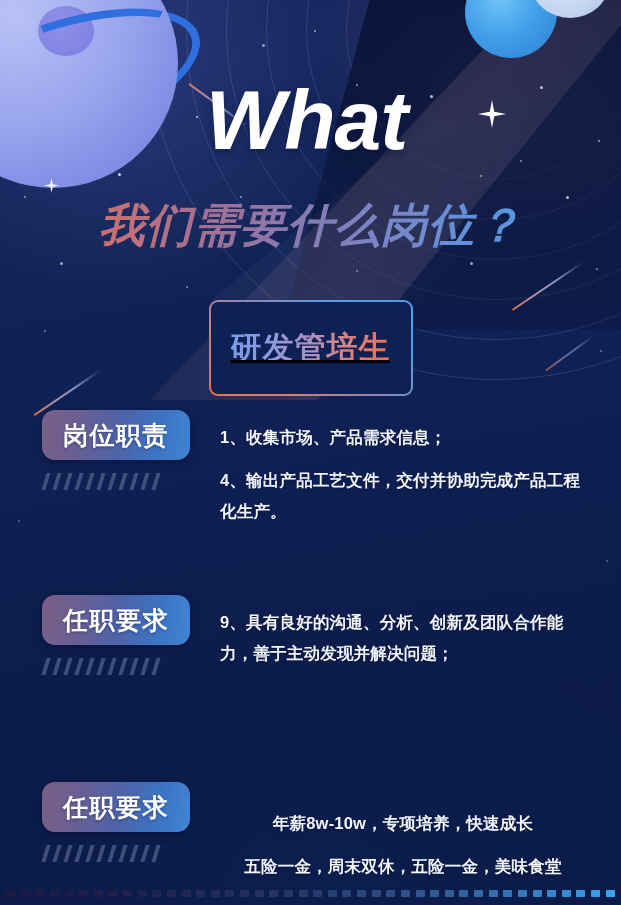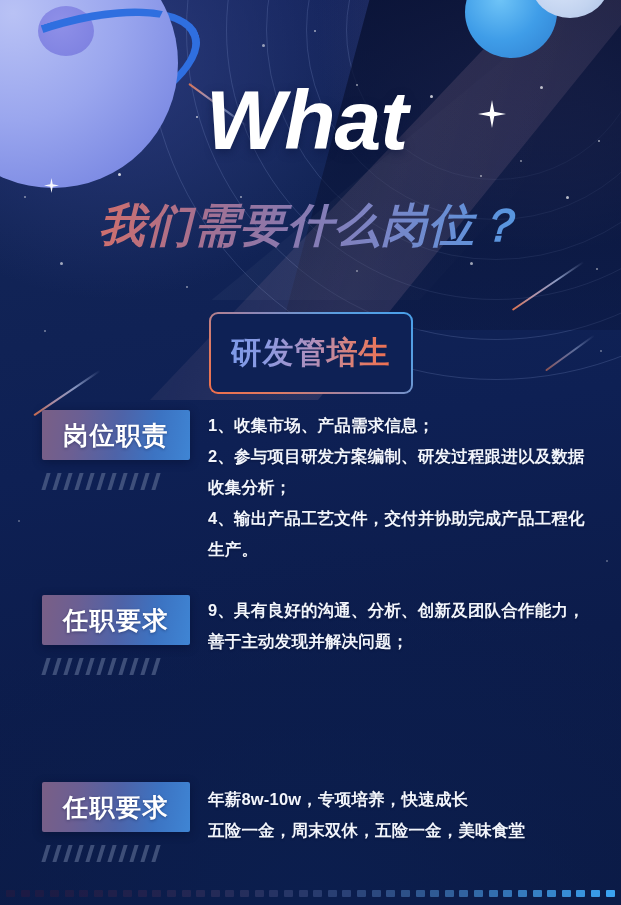--- a/index.html
+++ b/index.html
@@ -125,45 +125,46 @@
     font-size:46px; font-weight:700; font-style:italic;
     letter-spacing:1px; line-height:1.1;
     background:linear-gradient(96deg,#ea6f56 0%, #d96f66 13%, #a5708f 32%, #8a78ad 46%, #7c84c4 60%, #5f93dc 78%, #3aa2f0 100%);
     -webkit-background-clip:text; background-clip:text;
     color:transparent; -webkit-text-fill-color:transparent;
     text-shadow:none;
   }
 
   
   .title-box {
-    position:absolute; top:312px; left:50%; transform:translateX(-50%);
-    width:204px; height:82px;
+    position:absolute; top:300px; left:50%; transform:translateX(-50%);
+    width:204px; height:96px;
     border-radius:9px;
     padding:2px;
     background:linear-gradient(35deg,#ef6f4a 0%, #e07b63 22%, #8f86b4 50%, #5a9ee0 76%, #49a0ea 100%);
+    text-decoration:underline;
   }
   .title-box-inner {
     width:100%; height:100%;
     border-radius:7px;
     background:#0e2155;
     display:flex; align-items:center; justify-content:center;
   }
   .title-text {
     font-size:31px; font-weight:700; letter-spacing:1px;
     background:linear-gradient(92deg,#7d9ae8 0%, #8b9ae2 22%, #b08fbb 52%, #dc8074 76%, #ef6f4f 100%);
     -webkit-background-clip:text; background-clip:text;
     color:transparent; -webkit-text-fill-color:transparent;
   }
 
   
   .section { position:absolute; left:0; width:621px; }
   .badge-col { position:absolute; left:42px; top:0; width:148px; }
   .badge {
     width:148px; height:50px;
-    border-radius:2px;
+    border-radius:13px;
     background:linear-gradient(100deg,#7a5f86 0%, #6b5f93 24%, #4e63a8 52%, #3c73c2 76%, #3f85d4 100%);
     display:flex; align-items:center; justify-content:center;
     box-shadow:0 2px 10px rgba(5,12,40,0.45);
   }
   .badge-text {
     color:#ffffff; font-size:25px; font-weight:700; letter-spacing:1.5px;
     text-shadow:0 1px 3px rgba(10,20,60,0.4);
   }
   .hashes {
     margin-top:13px; margin-left:2px;
@@ -176,21 +177,21 @@
   }
 
   .body-col {
     position:absolute; left:208px; top:0; width:390px;
     color:#f2f5fb;
     font-size:16.5px; font-weight:700;
     line-height:1.88;
     letter-spacing:0.2px;
     text-shadow:0 1px 2px rgba(6,14,45,0.5);
   }
-  .body-col p { margin:0; }
+  .body-col p { margin:12px; }
 
   
   .bottom-rule {
     position:absolute; bottom:8px; left:0; width:621px; height:8px;
     display:flex; justify-content:space-between; align-items:center;
     padding:0 6px;
   }
   .bottom-rule i { display:block; width:9px; height:7px; border-radius:1px; }
 </style>
 </head>
@@ -278,21 +279,20 @@
           <i></i>
           <i></i>
           <i></i>
           <i></i>
           <i></i>
           <i></i>
       </div>
     </div>
     <div class="body-col">
       <p>1、收集市场、产品需求信息；</p>
-      <p>2、参与项目研发方案编制、研发过程跟进以及数据收集分析；</p>
       <p>4、输出产品工艺文件，交付并协助完成产品工程化生产。</p>
     </div>
   </div>
 
   <div class="section" style="top:595px;">
     <div class="badge-col">
       <div class="badge">
         <span class="badge-text">任职要求</span>
       </div>
       <div class="hashes">
@@ -326,21 +326,21 @@
           <i></i>
           <i></i>
           <i></i>
           <i></i>
           <i></i>
           <i></i>
           <i></i>
           <i></i>
       </div>
     </div>
-    <div class="body-col" style="top:2px;">
+    <div class="body-col" style="top:14px;text-align:center;">
       <p>年薪8w-10w，专项培养，快速成长</p>
       <p>五险一金，周末双休，五险一金，美味食堂</p>
     </div>
   </div>
 
   <div class="bottom-rule">
       <i style="background: rgb(58, 25, 60); opacity: 0.35;"></i>
       <i style="background: rgb(58, 26, 61); opacity: 0.36;"></i>
       <i style="background: rgb(58, 27, 62); opacity: 0.37;"></i>
       <i style="background: rgb(58, 28, 64); opacity: 0.38;"></i>

